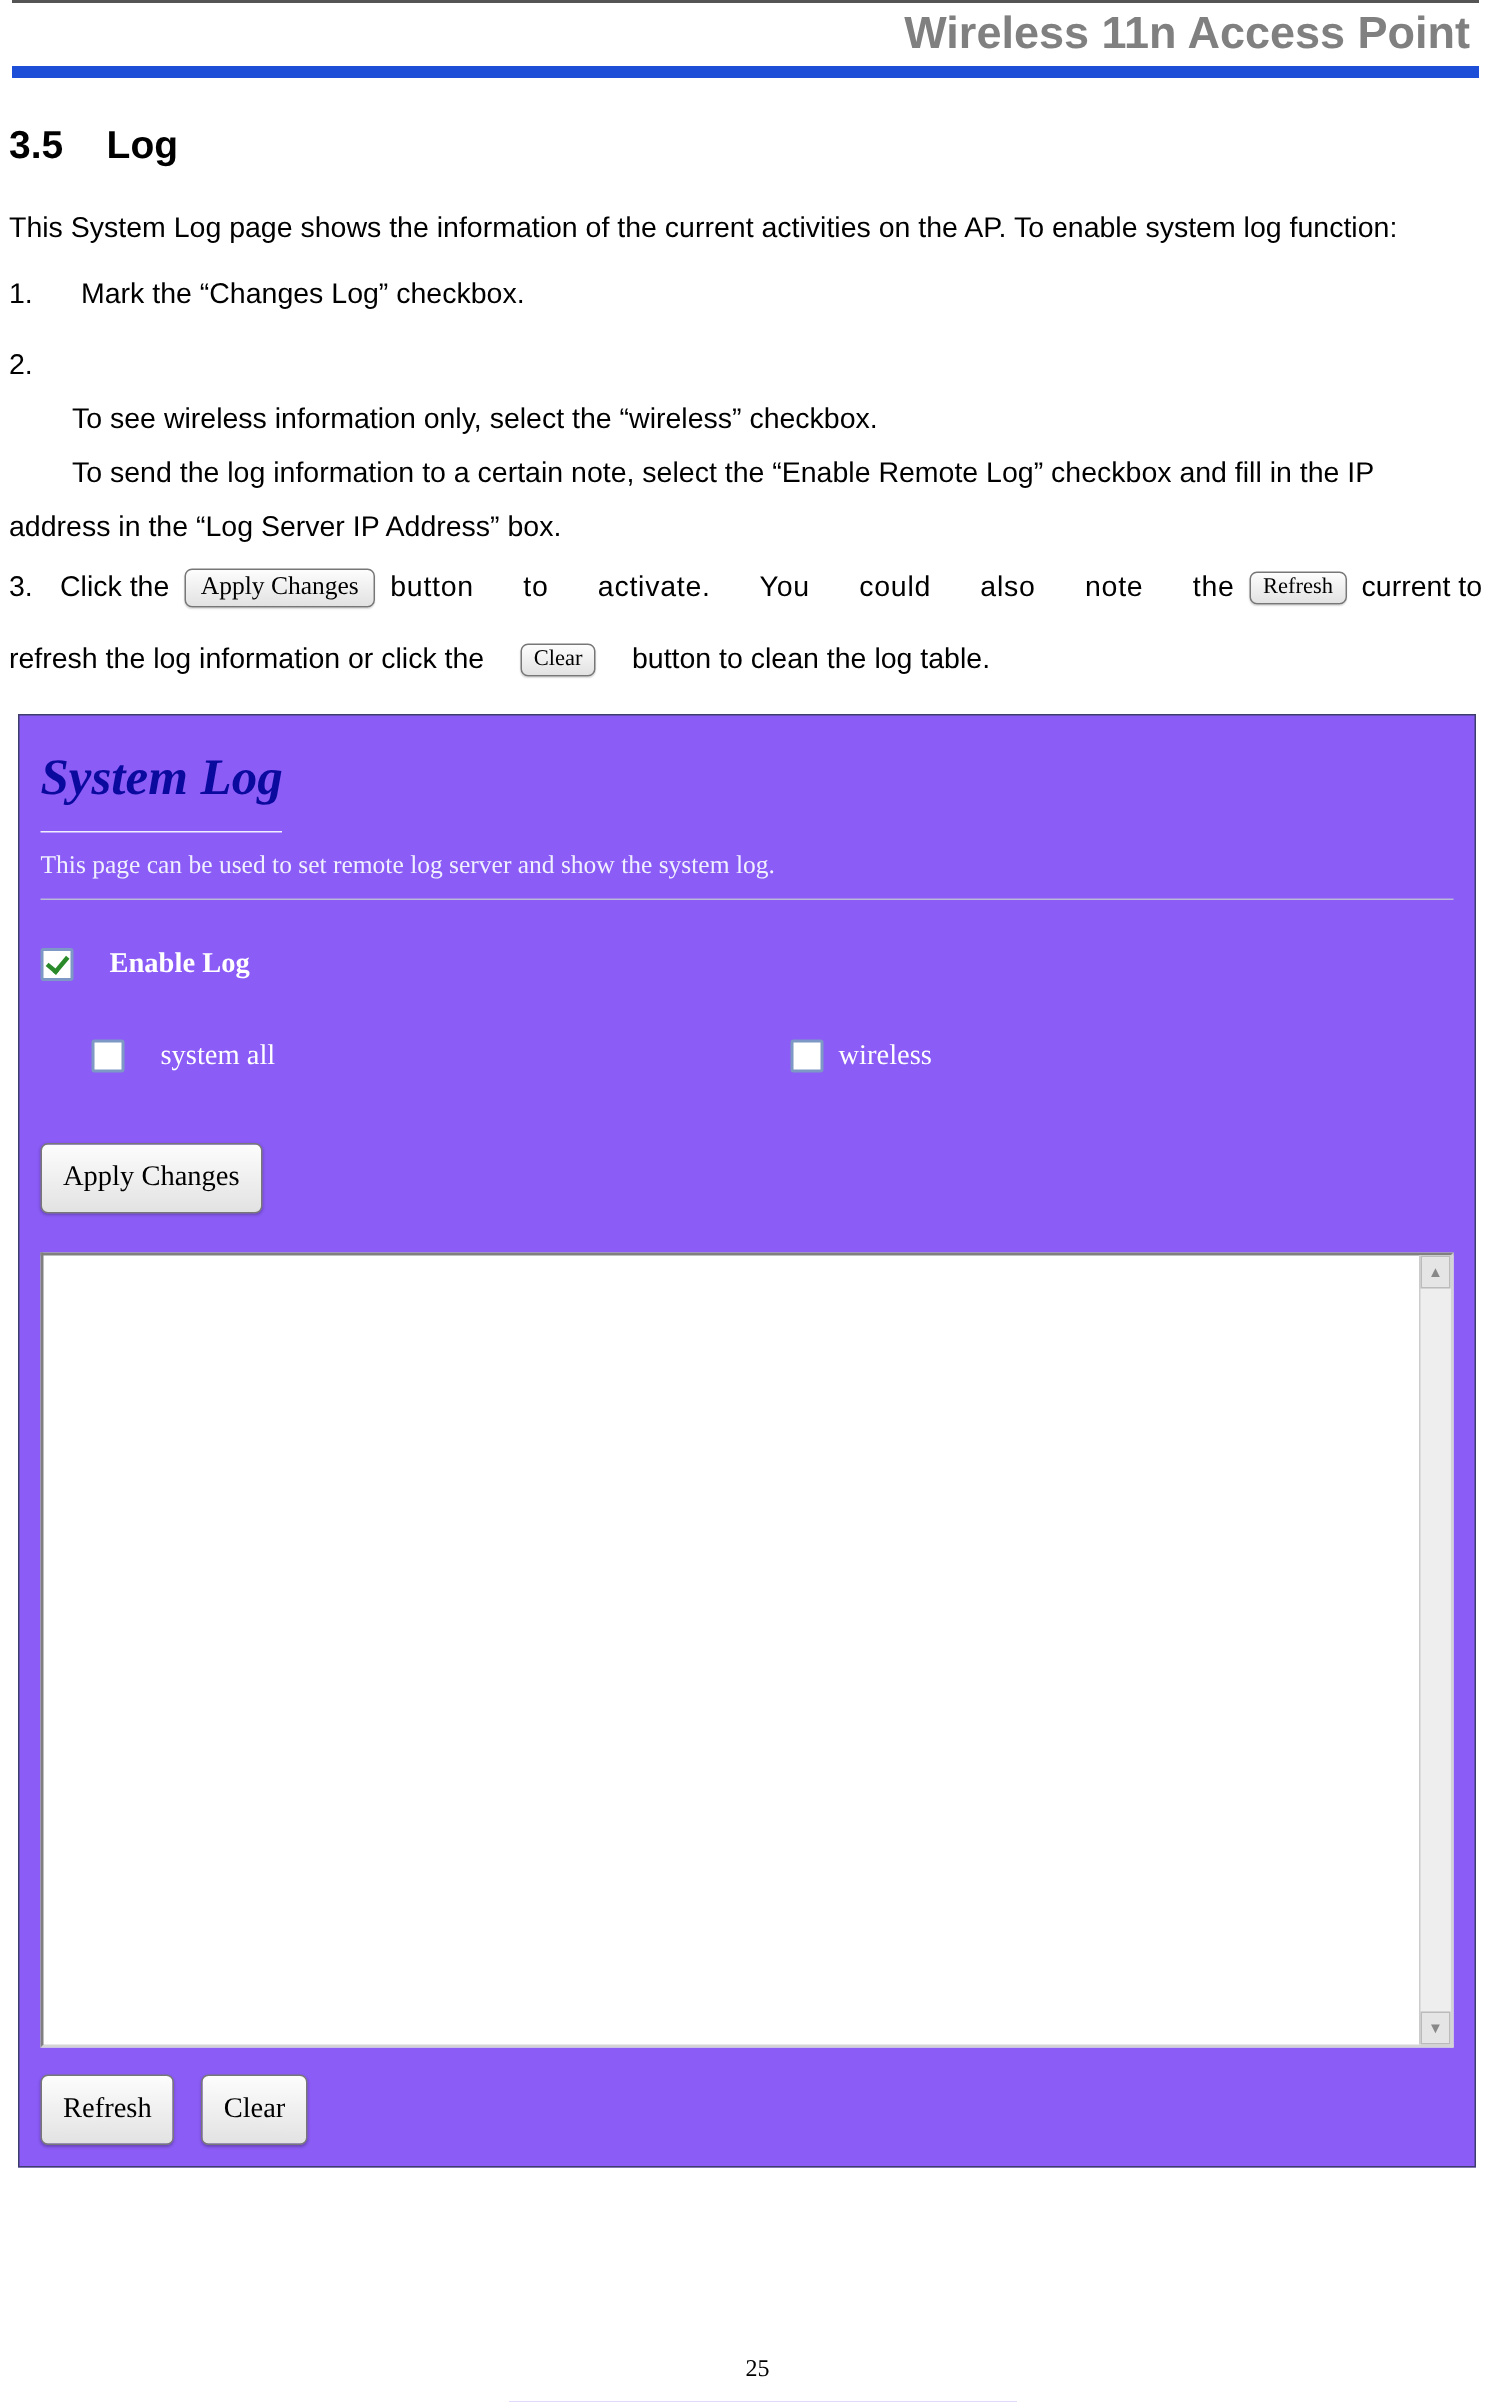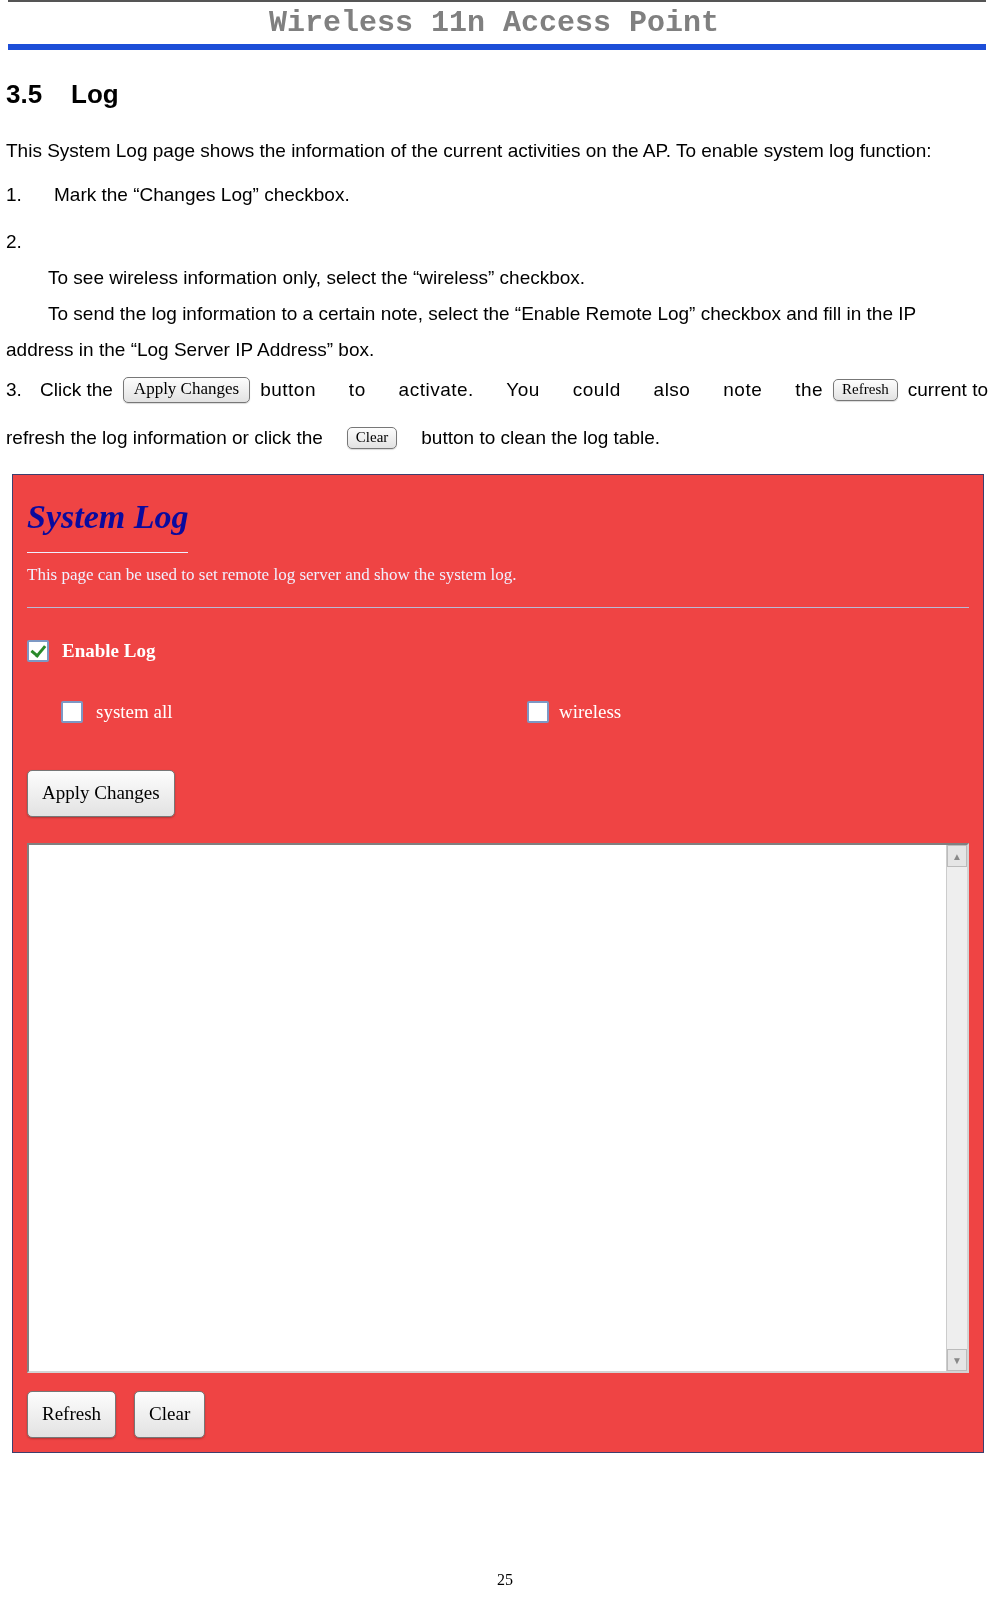--- a/index.html
+++ b/index.html
@@ -11,24 +11,24 @@
   }
   .page {
     width: 994px;
     min-height: 1601px;
     position: relative;
     box-sizing: border-box;
     padding: 0;
   }
   .header-band {
     border-top: 2px solid #555;
-    border-bottom: 6px solid #1d4ed8;
+    border-bottom: 8px solid #1d4ed8;
     padding: 4px 6px 4px 0;
-    text-align: center;
-    font-family: Liberation Mono, monospace;
+    text-align: right;
+    font-family: Liberation Sans, sans-serif;
     font-size: 30px;
     color: #808080;
     font-weight: bold;
     margin: 0 8px;
   }
   .content {
     padding: 20px 6px 0 6px;
     font-size: 19px;
     line-height: 1.9;
   }
@@ -59,46 +59,46 @@
     box-shadow: 0 1px 1px rgba(0,0,0,.15);
   }
   .inline-btn.small { font-size: 15px; padding: 1px 8px 2px 8px; }
   .indent { padding-left: 42px; }
   .justify-spread { text-align: justify; text-align-last: justify; }
 
   
   .panel {
     margin: 18px 0 0 6px;
     width: 972px;
-    background: #ef4444;
+    background: #8b5cf6;
     border: 1px solid #3e3e6d;
     padding: 10px 14px 14px 14px;
     box-sizing: border-box;
     font-family: "Times New Roman", Times, serif;
   }
   .panel-title {
     color: #0a0a9e;
     font-weight: bold;
     font-style: italic;
     font-size: 34px;
     border-bottom: 1px solid #efefff;
     display: inline-block;
     padding-bottom: 2px;
   }
   .panel-sub {
     color: #f0f0ff;
     font-size: 17px;
     margin: 6px 0 4px 0;
-    padding-bottom: 16px;
+    padding-bottom: 6px;
     border-bottom: 1px solid #b8bad6;
   }
   .panel-row {
     display: flex;
     align-items: center;
-    gap: 13px;
+    gap: 24px;
     color: #fff;
     font-size: 19px;
     margin-top: 25px;
   }
   .panel-row.indent2 { padding-left: 34px; }
   .cb {
     width: 18px; height: 18px;
     background: #fff;
     border: 2px solid #7d98c4;
     display: inline-flex; align-items: center; justify-content: center;

